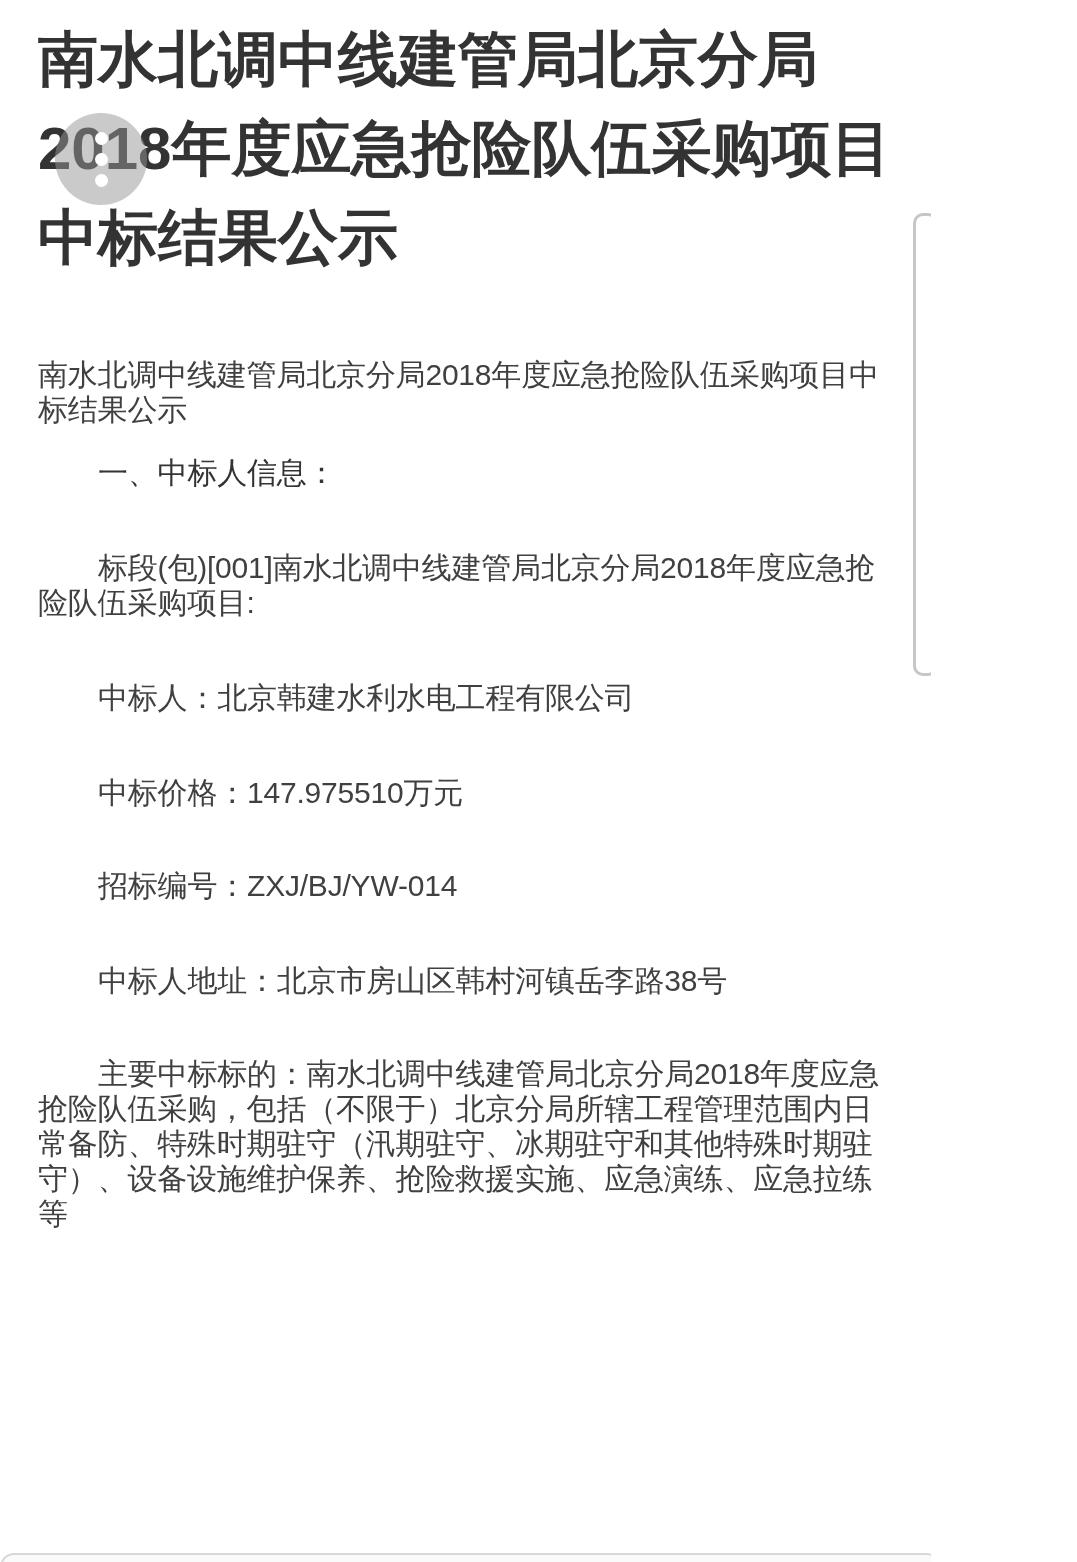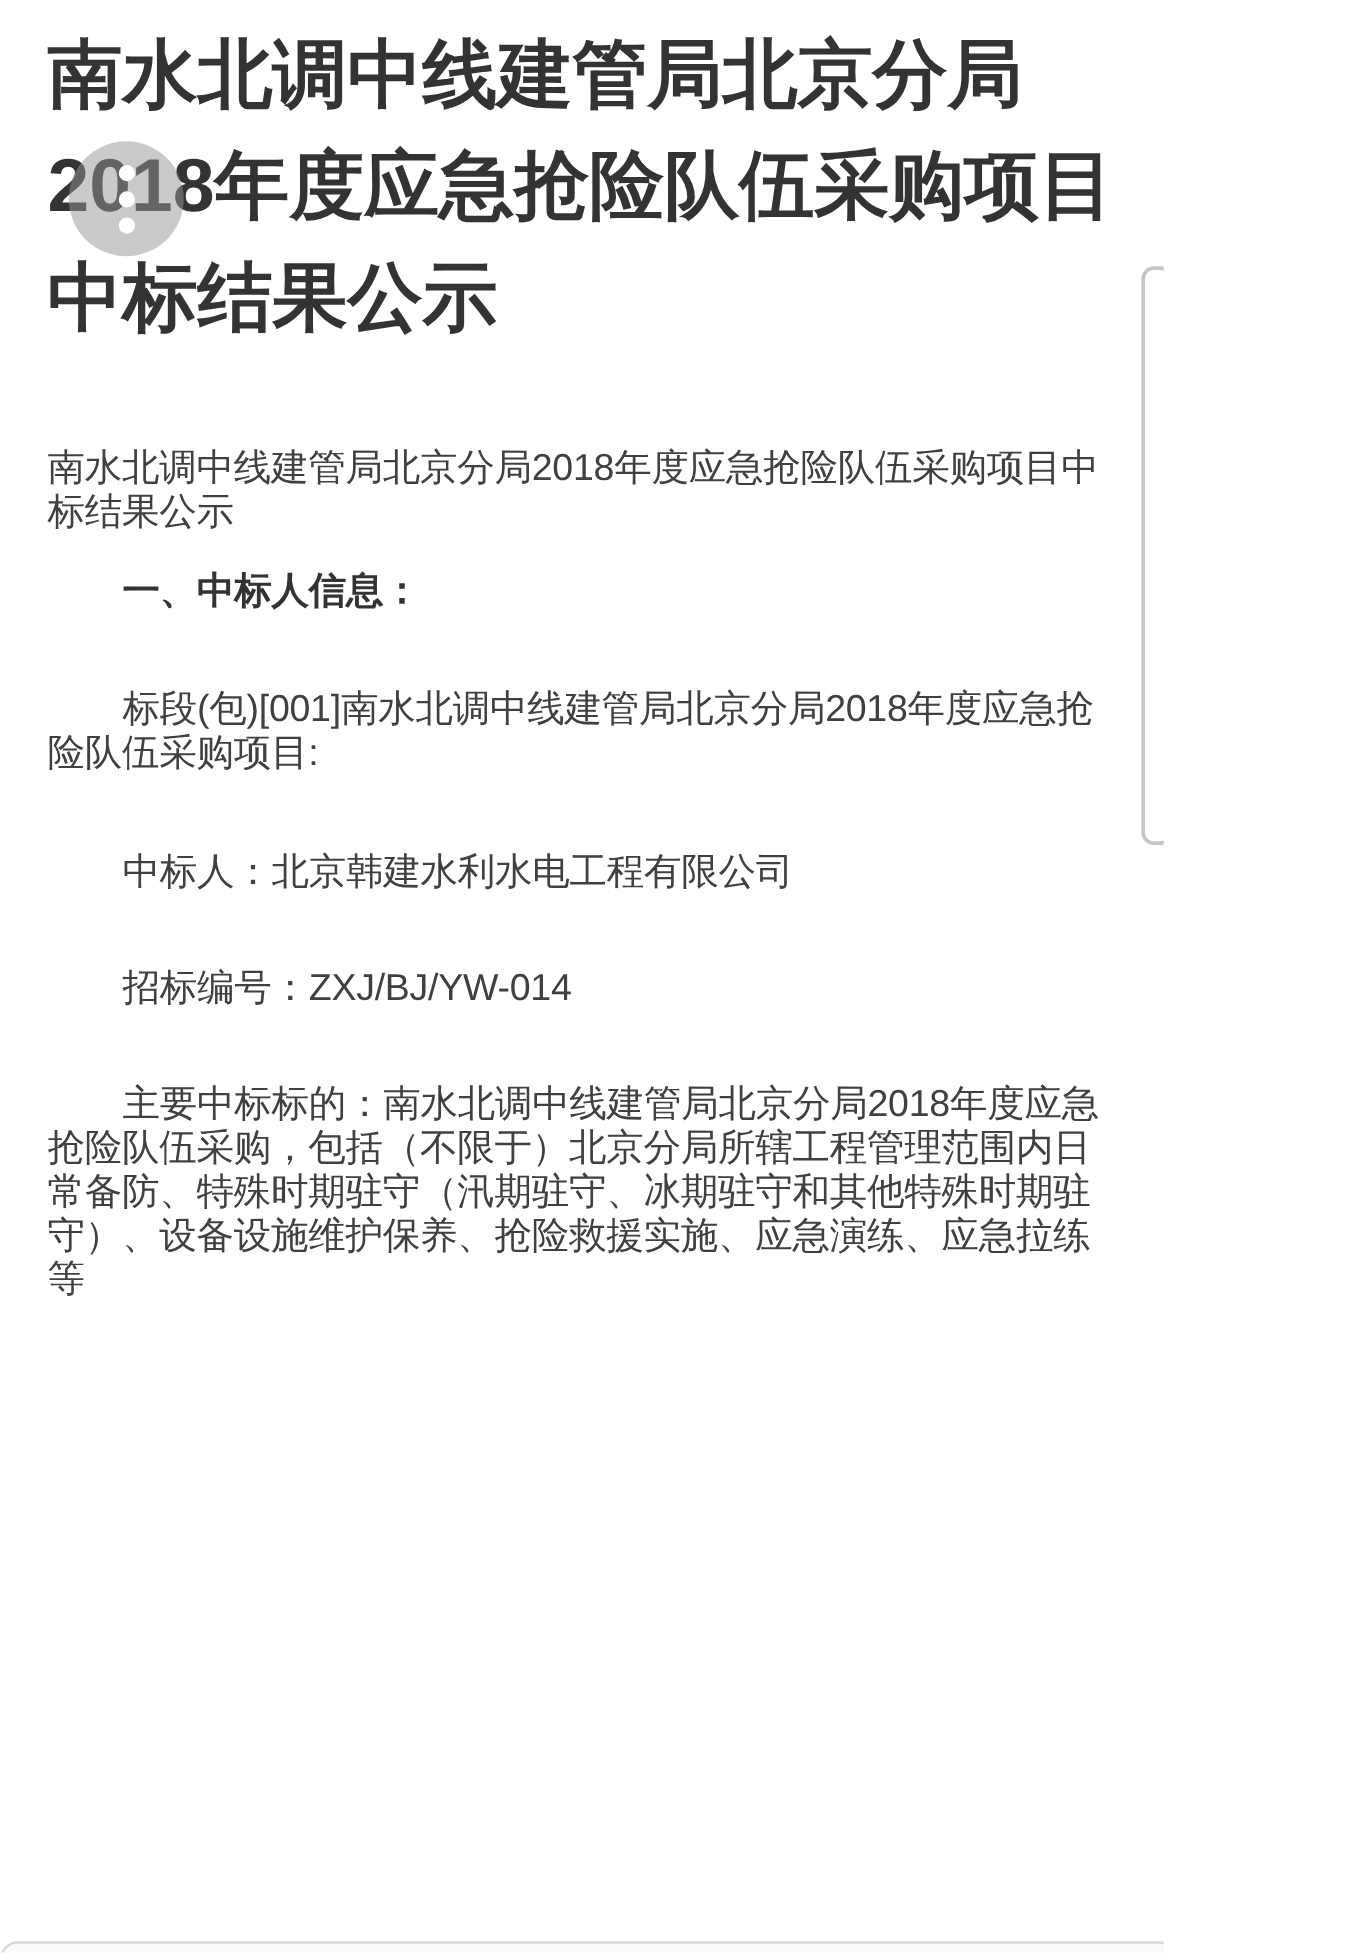--- a/index.html
+++ b/index.html
@@ -46,21 +46,21 @@
     color: #404040;
     letter-spacing: -0.2px;
     text-indent: 2em;
     word-break: break-word;
   }
   p.intro {
     margin-top: 75px;
     text-indent: 0;
   }
   p.section-heading {
-    font-weight: bold;
+    font-weight: normal;
     color: #333333;
   }
   p.mt28 { margin-top: 28px; }
   p.mt58 { margin-top: 58px; }
 
   
   .float-btn {
     position: absolute;
     left: 55px;
     top: 113px;
@@ -123,26 +123,28 @@
 
 
   <p class="para intro">南水北调中线建管局北京分局2018年度应急抢险队伍采购项目中标结果公示</p>
 
   <p class="para section-heading mt28">一、中标人信息：</p>
 
   <p class="para">标段(包)[001]南水北调中线建管局北京分局2018年度应急抢险队伍采购项目:</p>
 
   <p class="para">中标人：北京韩建水利水电工程有限公司</p>
 
+  <p class="para">中标价格：147.975510万元</p>
 
 
 
   <p class="para mt58">招标编号：ZXJ/BJ/YW-014</p>
 
 
+  <p class="para">中标人地址：北京市房山区韩村河镇岳李路38号</p>
 
   <p class="para mt58">主要中标标的：南水北调中线建管局北京分局2018年度应急抢险队伍采购，包括（不限于）北京分局所辖工程管理范围内日常备防、特殊时期驻守（汛期驻守、冰期驻守和其他特殊时期驻守）、设备设施维护保养、抢险救援实施、应急演练、应急拉练等</p>
 
   <div class="scroll-thumb"></div>
 
   <div class="bottom-edge"></div>
 
 </div>
 
 </body></html>

